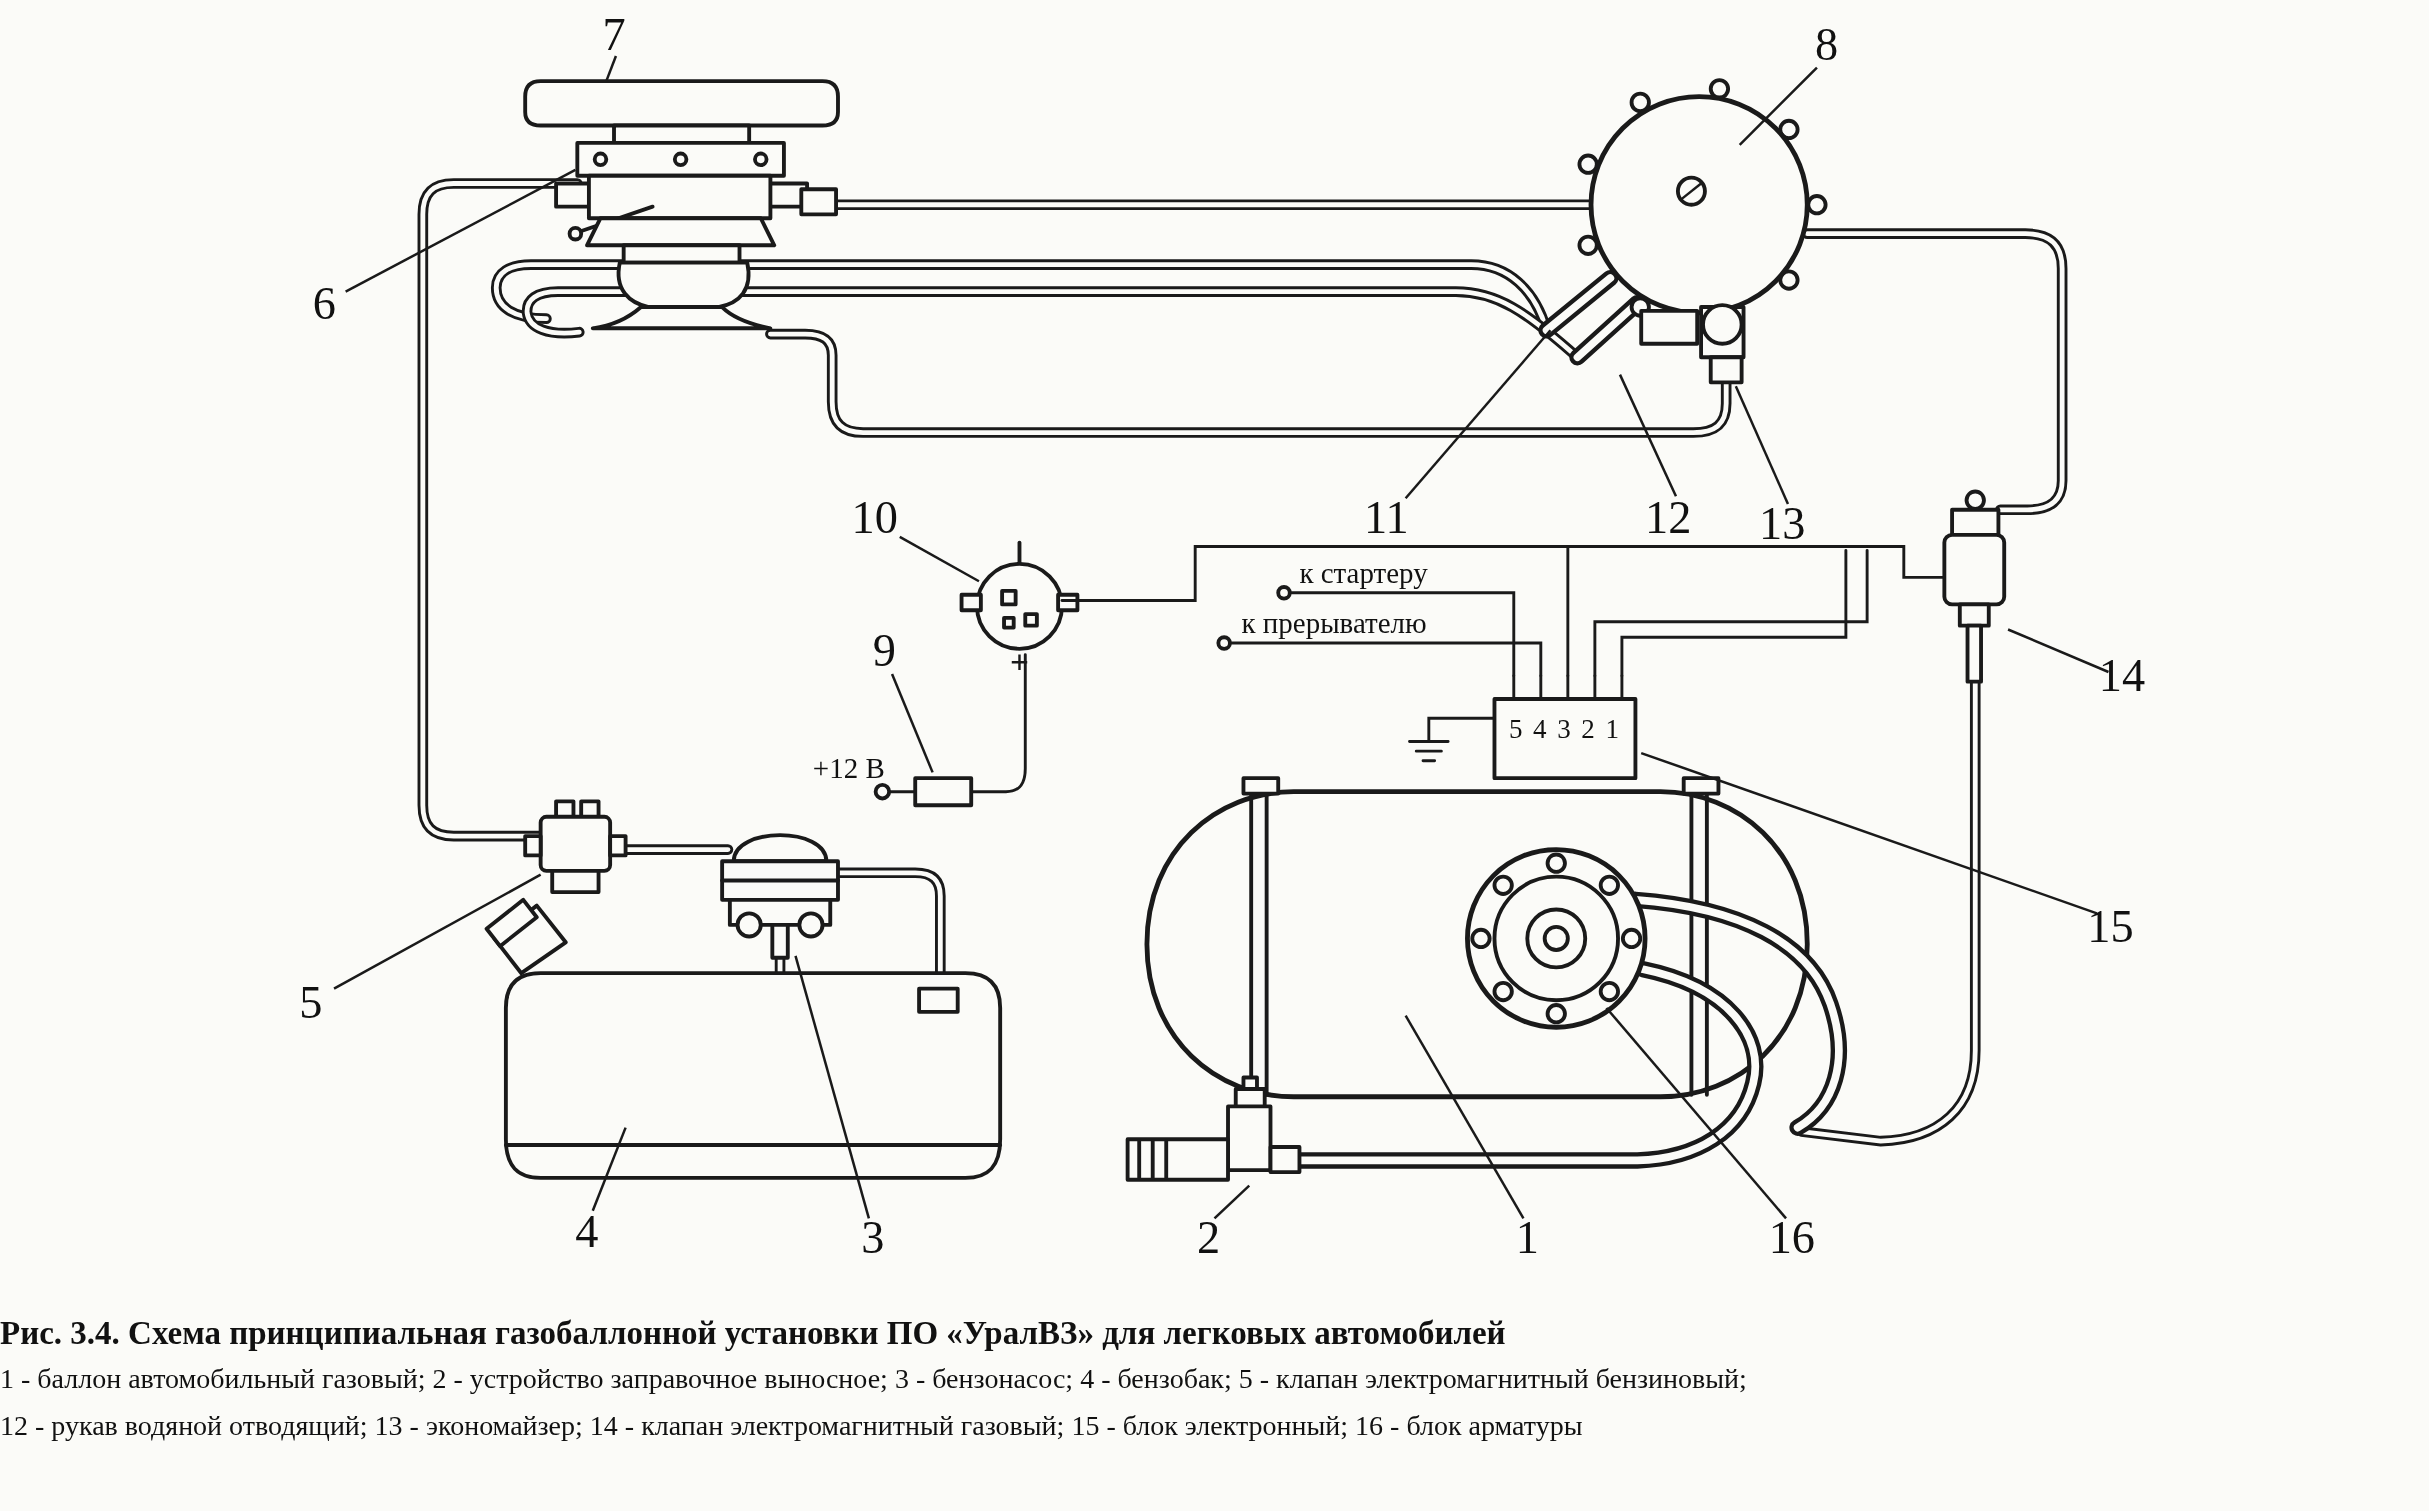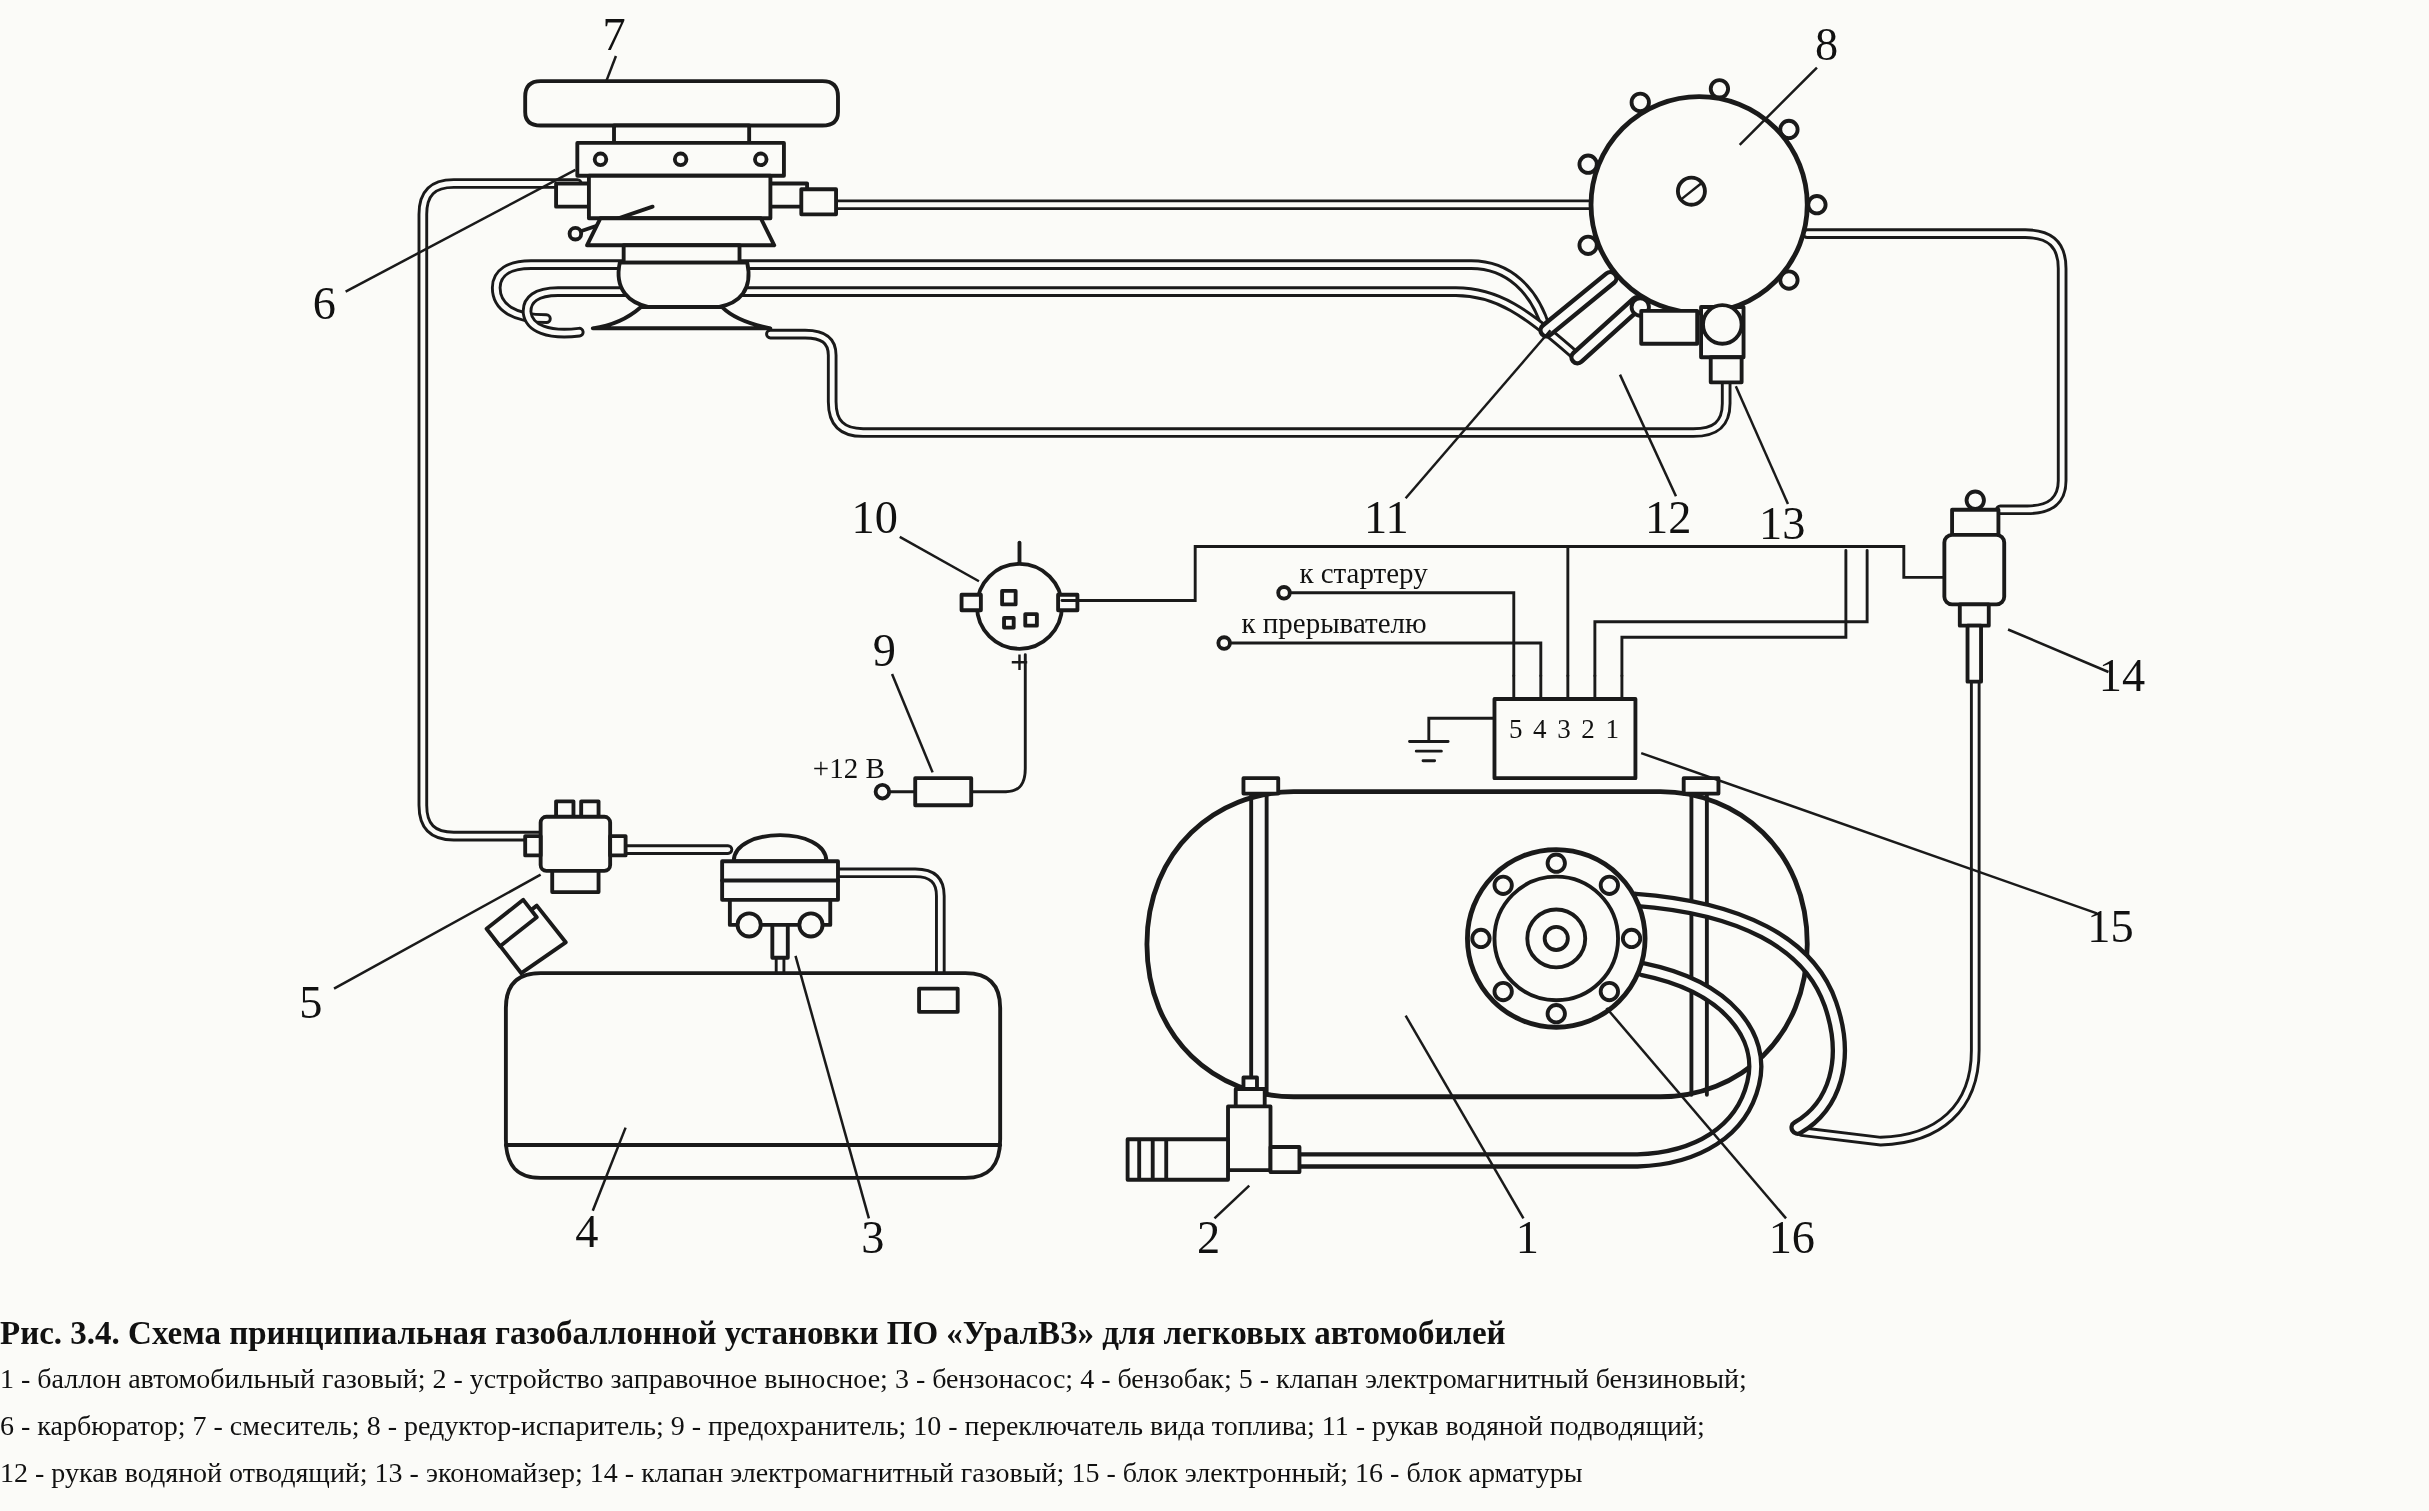--- a/index.html
+++ b/index.html
@@ -277,17 +277,16 @@
         <text class="note" x="1346" y="604">к стартеру</text>
         <text class="note" x="1286" y="656">к прерывателю</text>
         <text class="note" x="842" y="806">+12 В</text>
       </g>
     </svg>
   </div>
 
   <div class="caption">
     <div class="caption-title">Рис. 3.4. Схема принципиальная газобаллонной установки ПО «УралВЗ» для легковых автомобилей</div>
     <div class="legend-line">1 - баллон автомобильный газовый; 2 - устройство заправочное выносное; 3 - бензонасос; 4 - бензобак; 5 - клапан электромагнитный бензиновый;</div>
-    <div class="legend-line">6 - карбюратор; 7 - смеситель; 8 - редуктор-испаритель; 9 - предохранитель; 10 - переключатель вида топлива; 11 - рукав водяной подводящий;</div>
     <div class="legend-line">12 - рукав водяной отводящий; 13 - экономайзер; 14 - клапан электромагнитный газовый; 15 - блок электронный; 16 - блок арматуры</div>
   </div>
 </div>
 
 
 </body></html>

